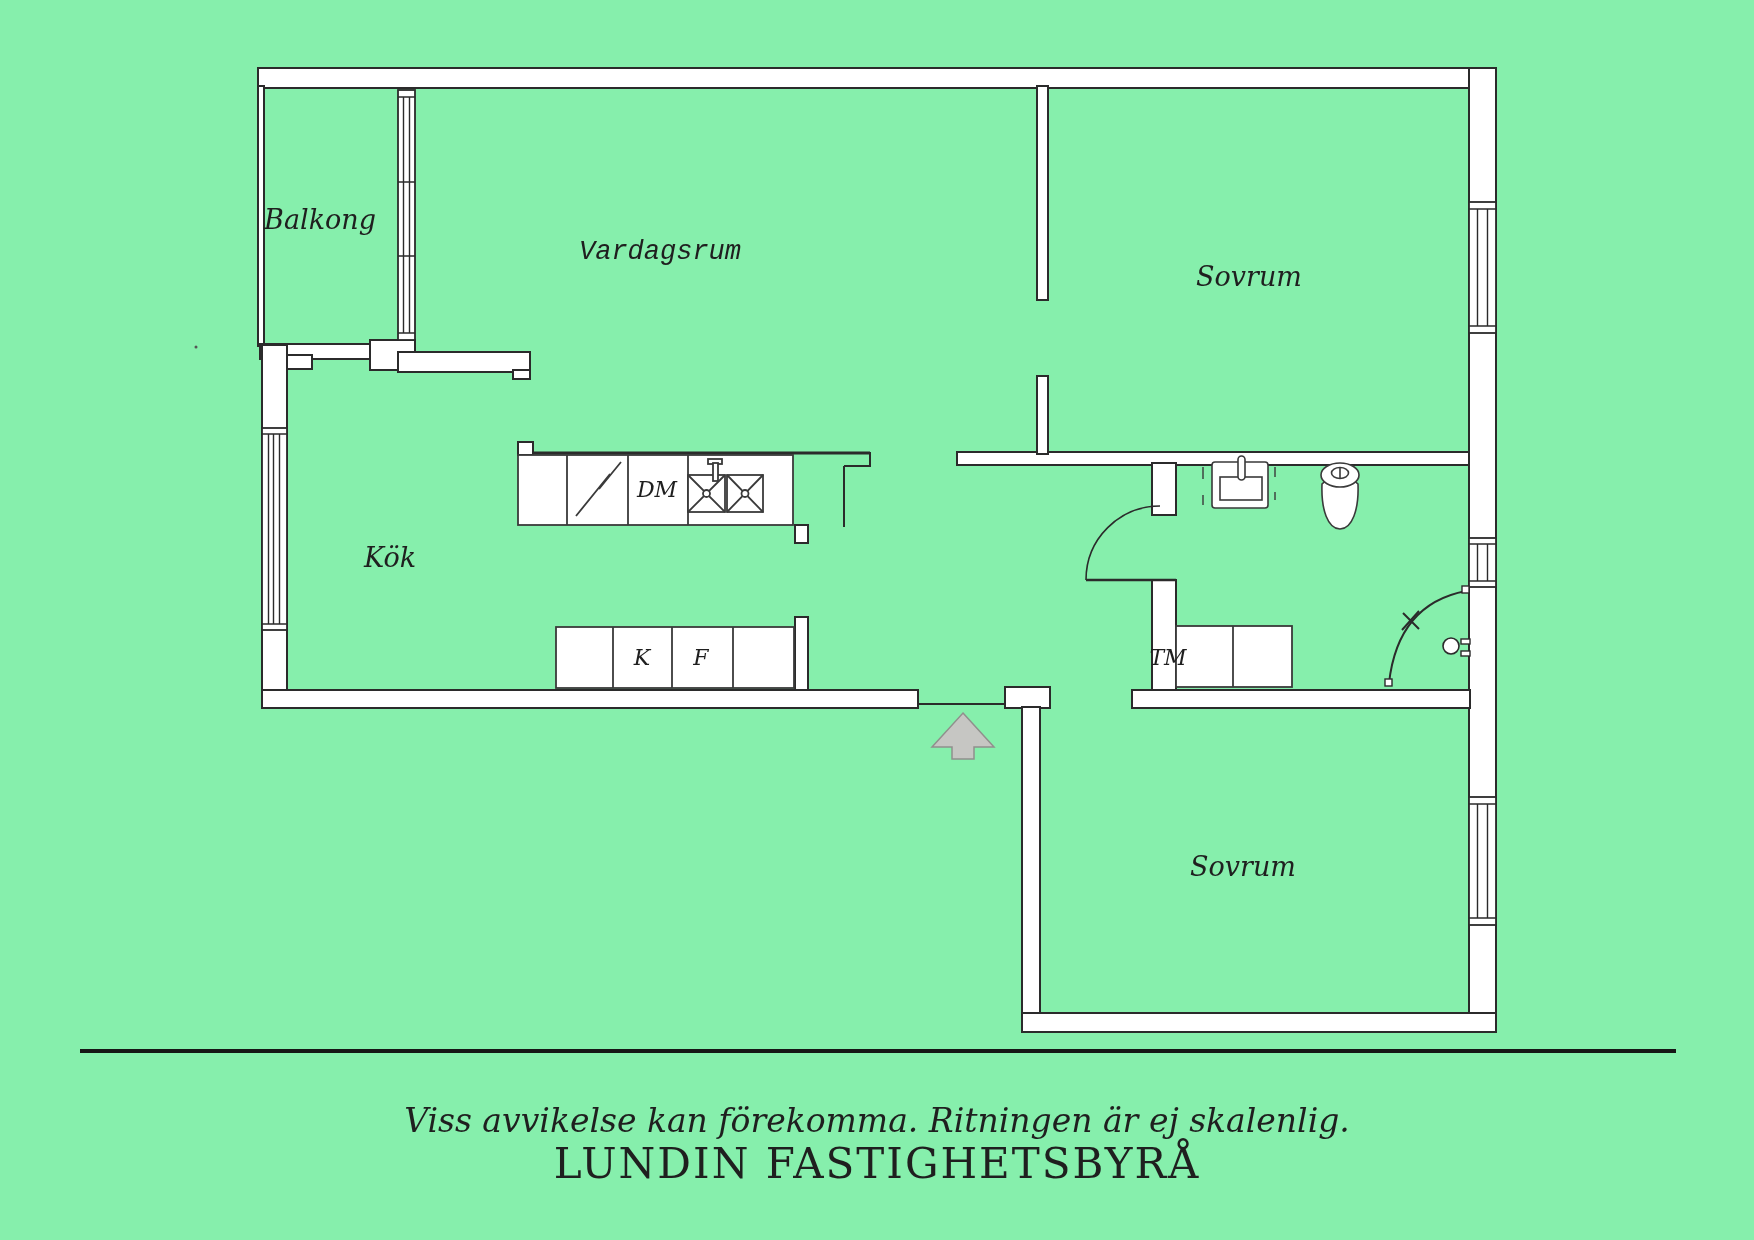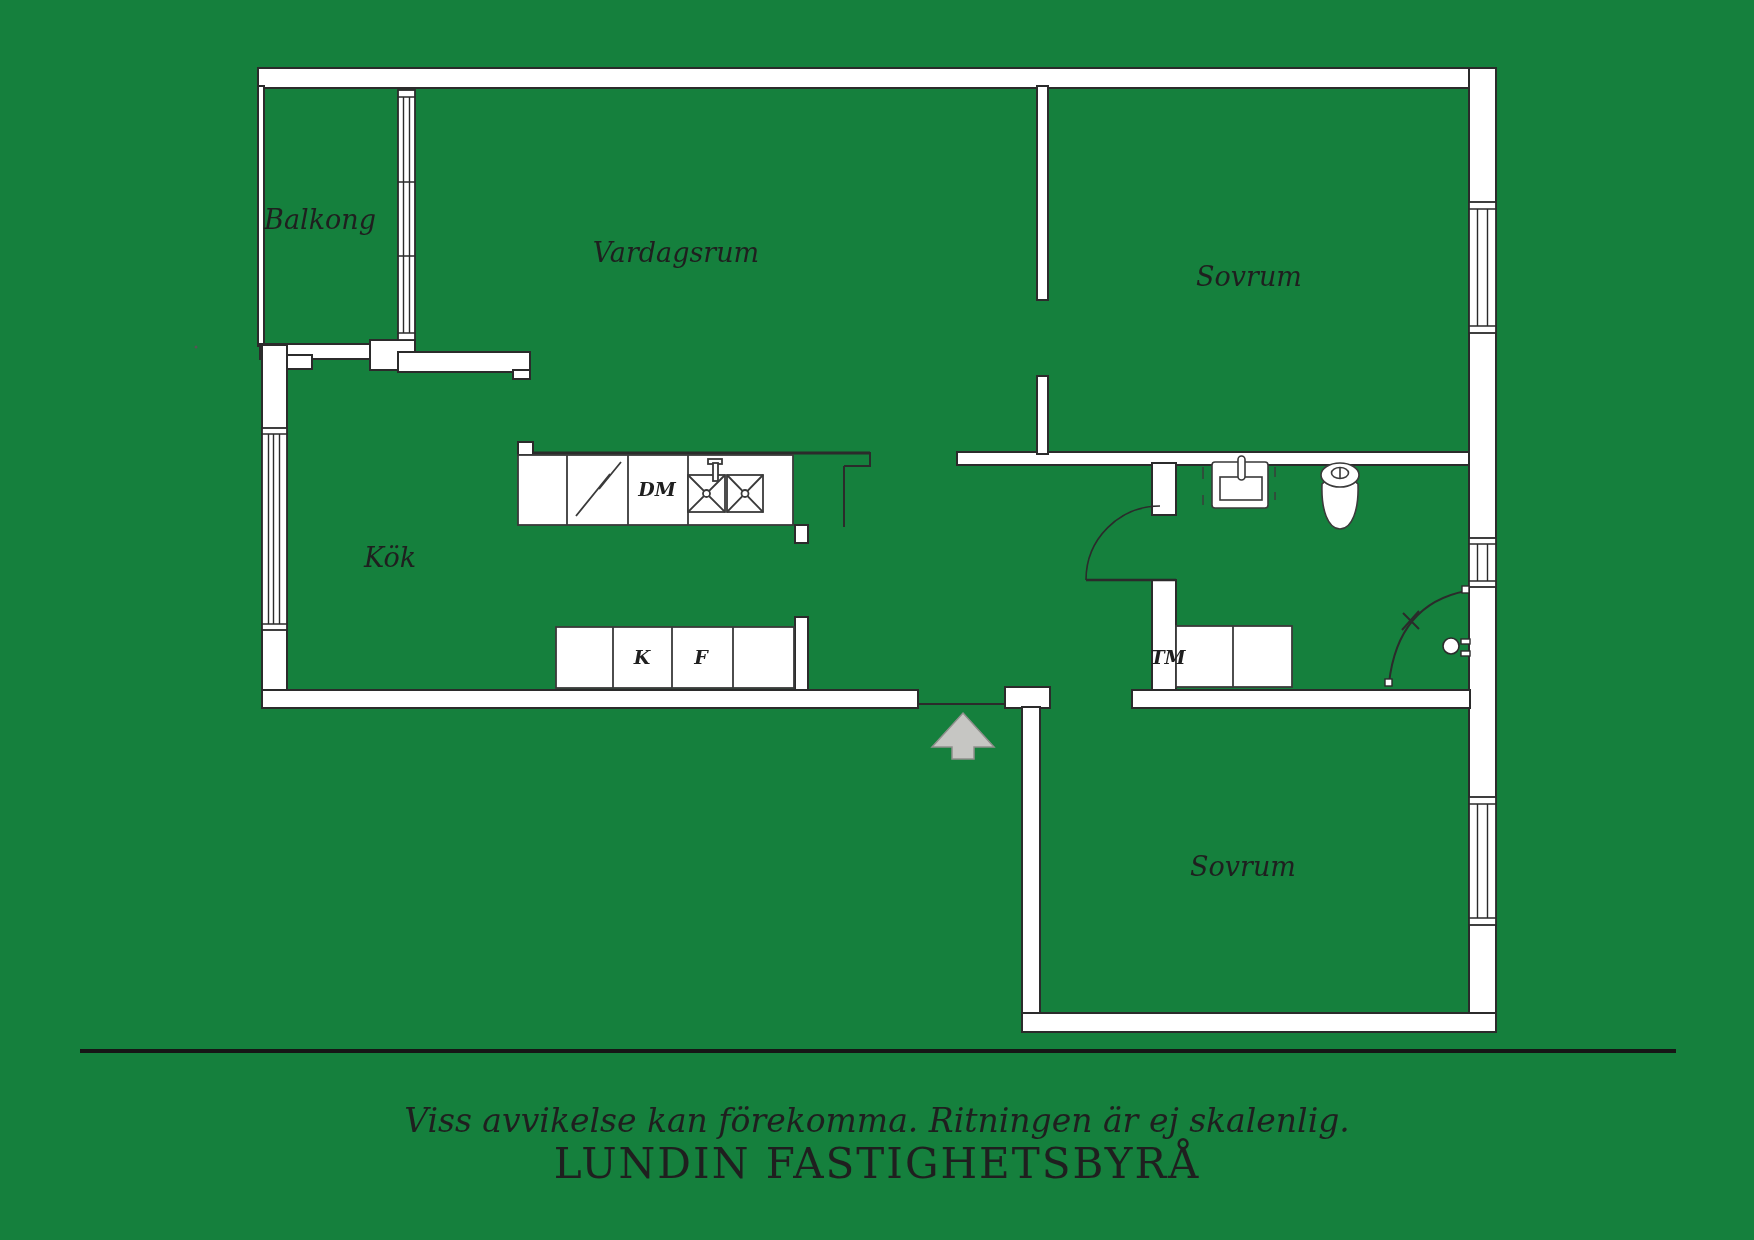--- a/index.html
+++ b/index.html
@@ -1,22 +1,22 @@
 <!DOCTYPE html>
 <html><head>
 <meta charset="utf-8">
 <style>
   html,body{margin:0;padding:0;background:#ffffff;}
-  #page{position:relative;width:1754px;height:1240px;background:#15803d;overflow:hidden;
+  #page{position:relative;width:1754px;height:1240px;background:#86efac;overflow:hidden;
         font-family:"DejaVu Serif","Liberation Serif",serif;color:#1f1f1f;}
   svg{position:absolute;left:0;top:0;}
   .lbl{position:absolute;transform:translate(-50%,-50%);font-style:italic;white-space:nowrap;
        color:#1f1f1f;}
   .room{font-size:27px;}
-  .appl{font-size:19px;font-weight:bold;}
+  .appl{font-size:22px;}
   .footer-line{position:absolute;left:877px;transform:translate(-50%,-50%);white-space:nowrap;text-align:center;}
   #disclaimer{top:1120px;font-style:italic;font-size:33px;}
   #agency{top:1163px;font-size:42px;letter-spacing:2px;}
 </style>
 </head>
 <body>
 
 <div id="page">
 
 <svg width="1754" height="1240" viewBox="0 0 1754 1240">
@@ -132,21 +132,21 @@
   <g>
     <path d="M963,713 L994,747 L974,747 L974,759 L952,759 L952,747 L932,747 Z" fill="#c6c6c3" stroke="#90908d" stroke-width="1.5"></path>
   </g>
 
   <circle cx="196" cy="347" r="1.5" fill="#555"></circle>
 
   <rect x="80" y="1049" width="1596" height="4" fill="#161616" stroke="none"></rect>
 </svg>
 
 <span class="lbl room" style="left:320px;top:219px;">Balkong</span>
-<span class="lbl room" style="left:676px;top:252px;">Vardagsrum</span>
+<span class="lbl room" style="left:660px;top:252px;font-family:Liberation Mono, monospace;">Vardagsrum</span>
 <span class="lbl room" style="left:1249px;top:276px;">Sovrum</span>
 <span class="lbl room" style="left:390px;top:529px;margin-top:28px;">Kök</span>
 <span class="lbl room" style="left:1243px;top:866px;">Sovrum</span>
 
 <span class="lbl appl" style="left:657px;top:489px;">DM</span>
 <span class="lbl appl" style="left:642px;top:657px;">K</span>
 <span class="lbl appl" style="left:701px;top:657px;">F</span>
 <span class="lbl appl" style="left:1168px;top:657px;">TM</span>
 
 <div class="footer-line" id="disclaimer">Viss avvikelse kan förekomma. Ritningen är ej skalenlig.</div>

